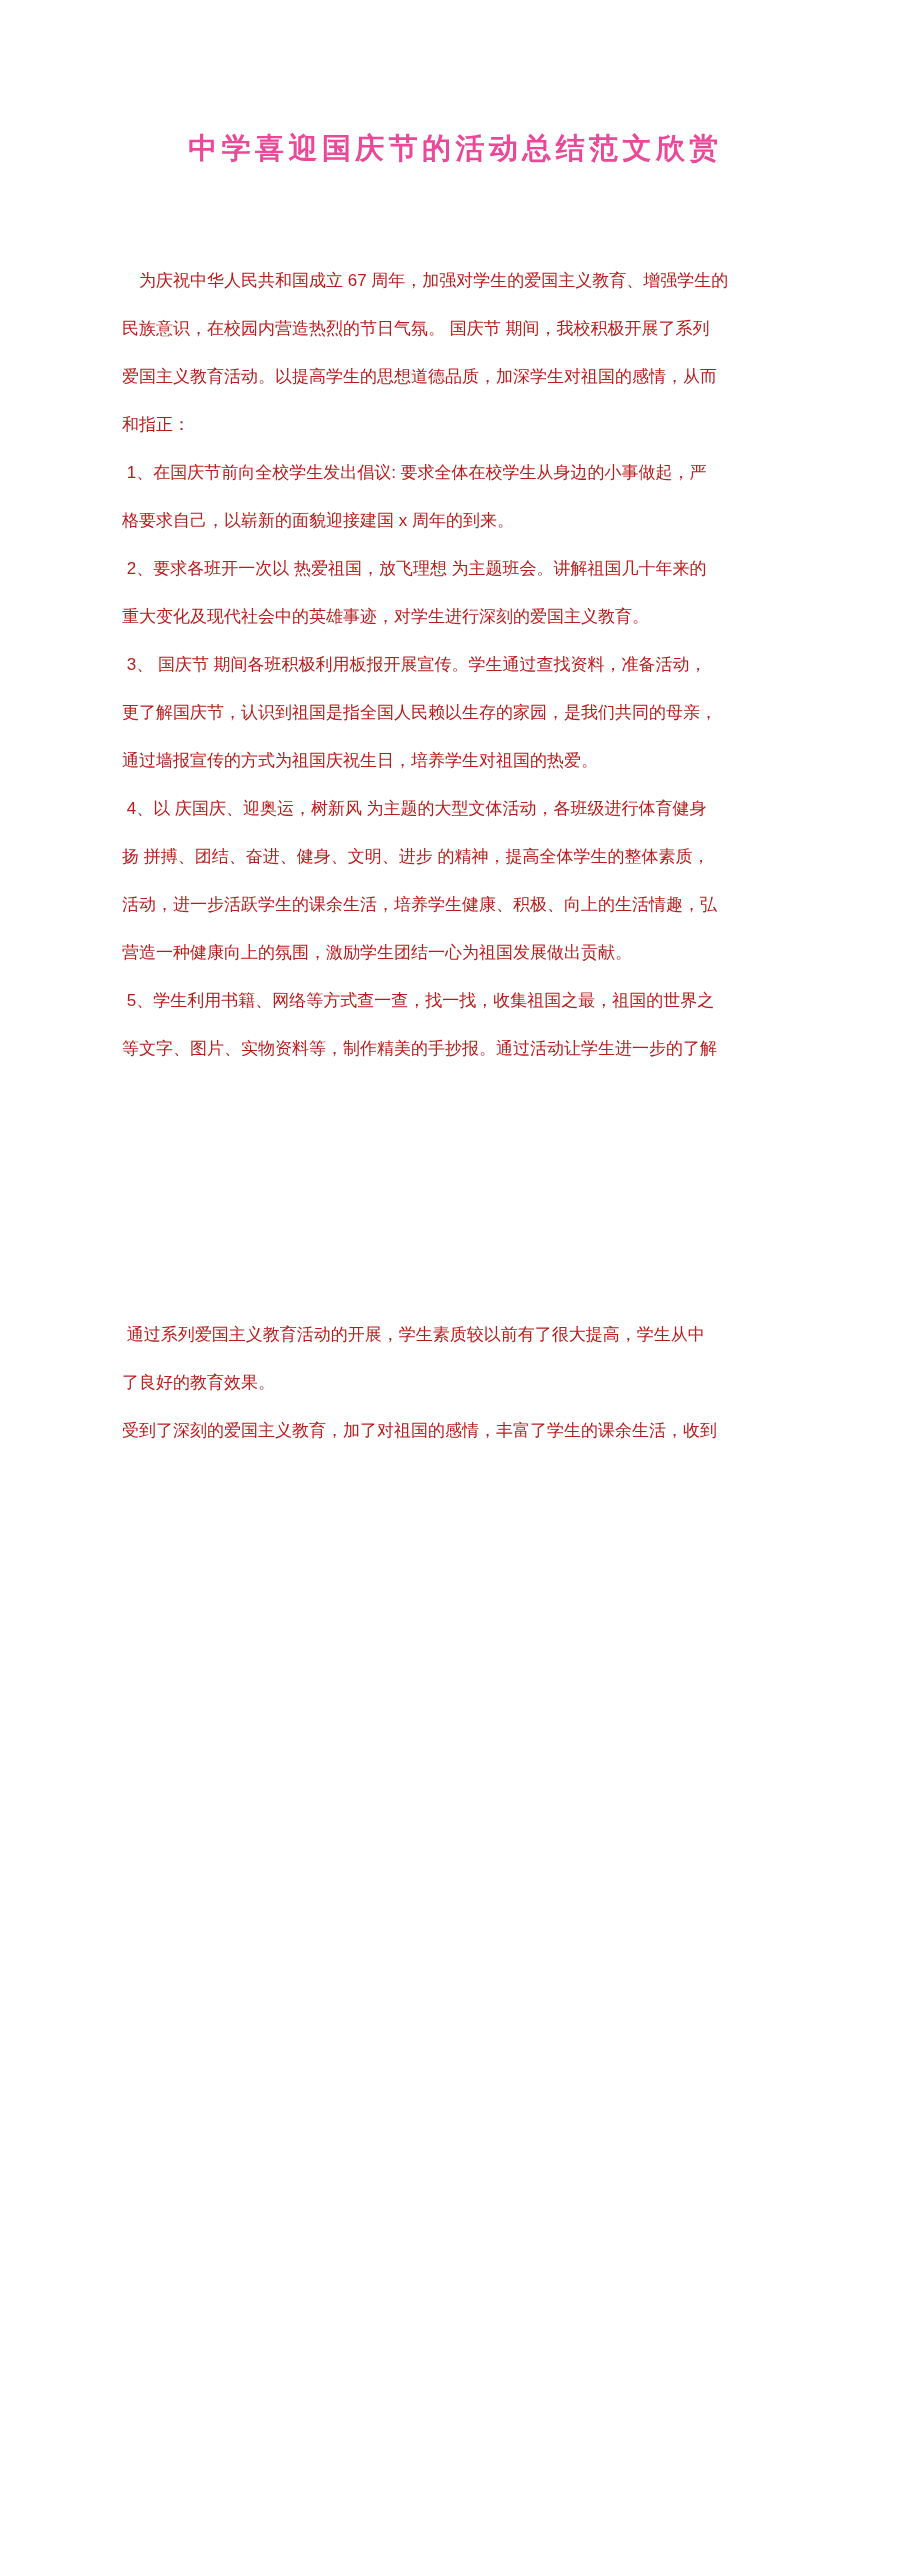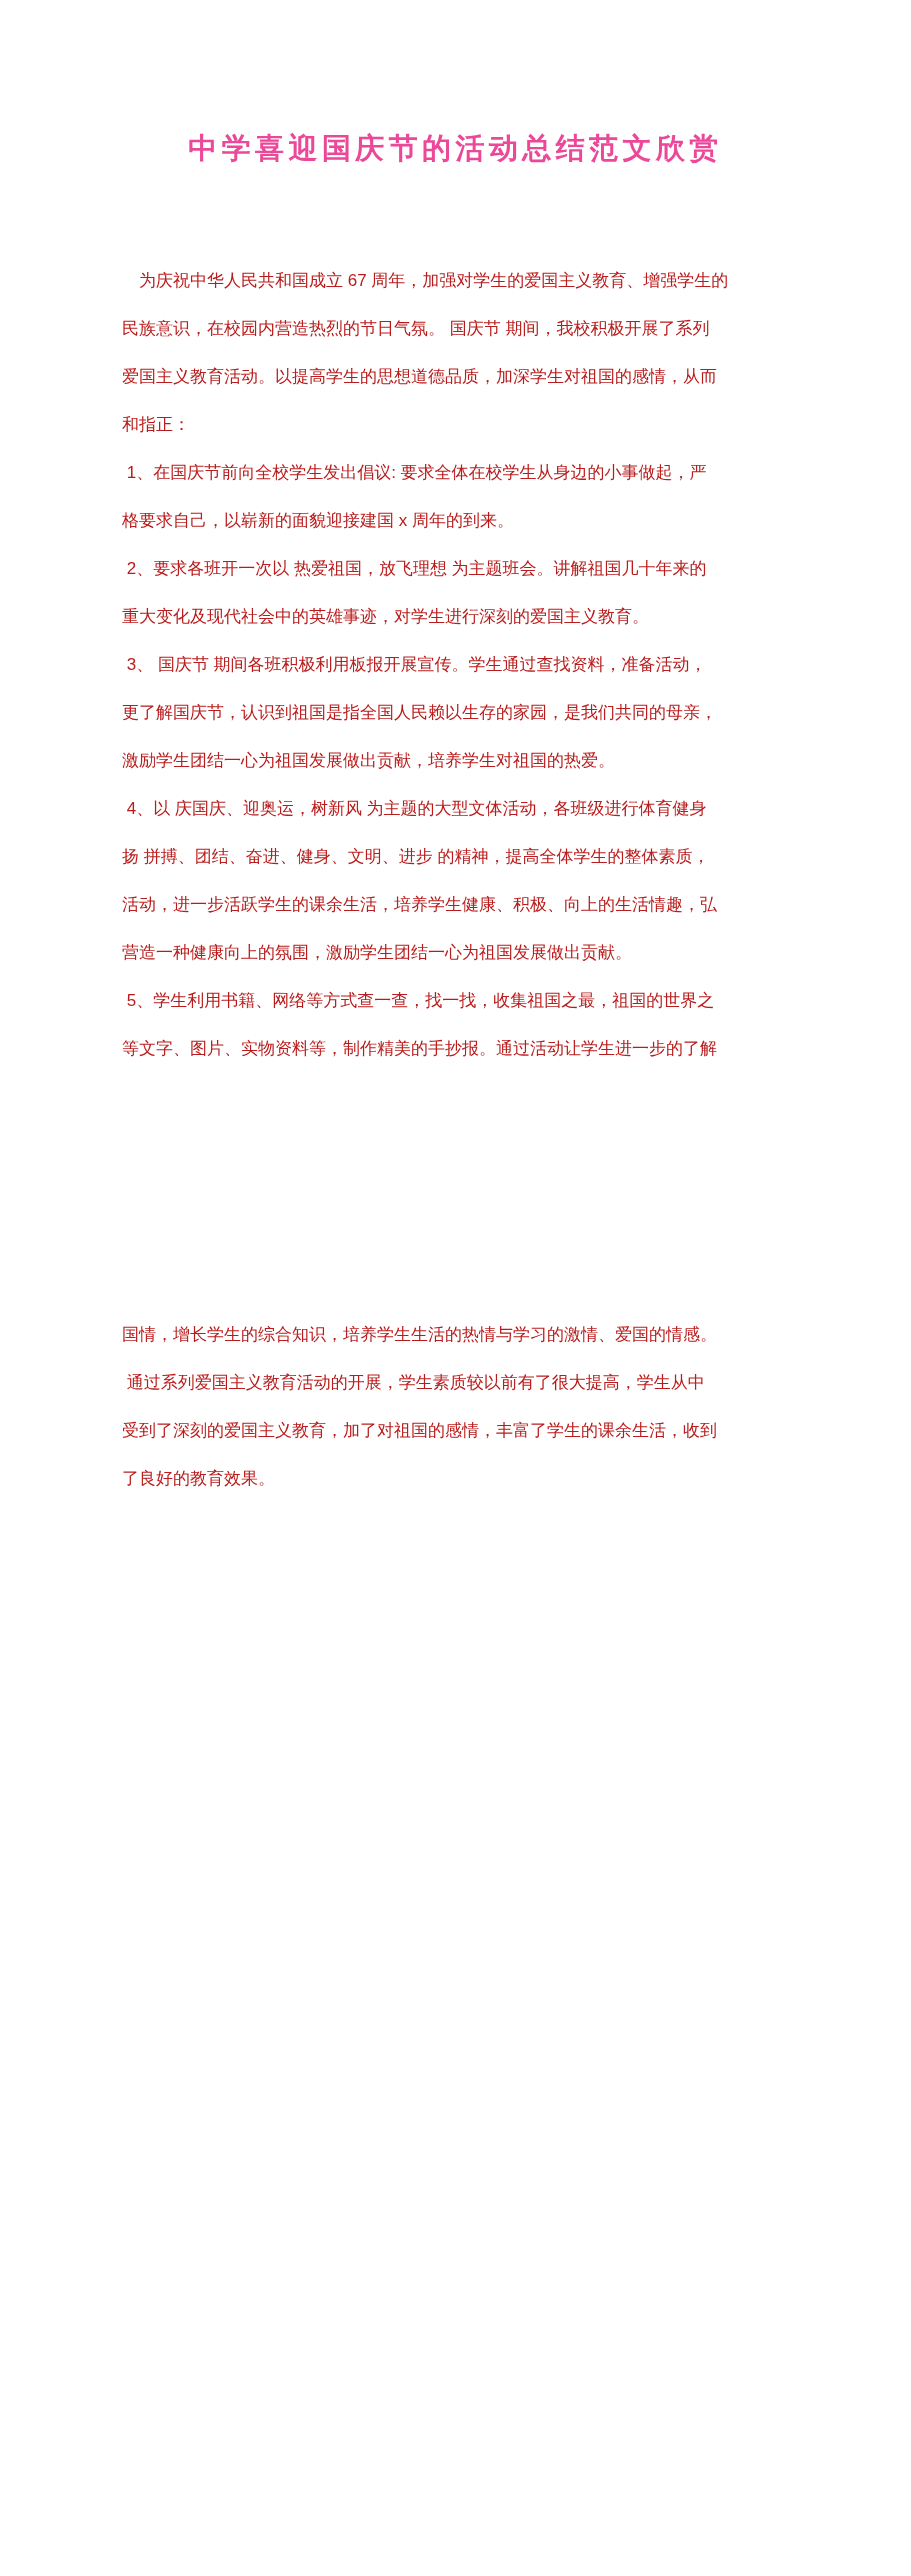--- a/index.html
+++ b/index.html
@@ -62,31 +62,30 @@
     <div class="line">　为庆祝中华人民共和国成立 67 周年，加强对学生的爱国主义教育、增强学生的</div>
     <div class="line">民族意识，在校园内营造热烈的节日气氛。 国庆节 期间，我校积极开展了系列</div>
     <div class="line">爱国主义教育活动。以提高学生的思想道德品质，加深学生对祖国的感情，从而</div>
     <div class="line">和指正：</div>
     <div class="line"> 1、在国庆节前向全校学生发出倡议: 要求全体在校学生从身边的小事做起，严</div>
     <div class="line">格要求自己，以崭新的面貌迎接建国 x 周年的到来。</div>
     <div class="line"> 2、要求各班开一次以 热爱祖国，放飞理想 为主题班会。讲解祖国几十年来的</div>
     <div class="line">重大变化及现代社会中的英雄事迹，对学生进行深刻的爱国主义教育。</div>
     <div class="line"> 3、 国庆节 期间各班积极利用板报开展宣传。学生通过查找资料，准备活动，</div>
     <div class="line">更了解国庆节，认识到祖国是指全国人民赖以生存的家园，是我们共同的母亲，</div>
-    <div class="line">激励学生团结一心为祖国发展做出贡献，培养学生对祖国的热爱。</div>
+    <div class="line">通过墙报宣传的方式为祖国庆祝生日，培养学生对祖国的热爱。</div>
     <div class="line"> 4、以 庆国庆、迎奥运，树新风 为主题的大型文体活动，各班级进行体育健身</div>
     <div class="line">扬 拼搏、团结、奋进、健身、文明、进步 的精神，提高全体学生的整体素质，</div>
     <div class="line">活动，进一步活跃学生的课余生活，培养学生健康、积极、向上的生活情趣，弘</div>
     <div class="line">营造一种健康向上的氛围，激励学生团结一心为祖国发展做出贡献。</div>
     <div class="line"> 5、学生利用书籍、网络等方式查一查，找一找，收集祖国之最，祖国的世界之</div>
     <div class="line">等文字、图片、实物资料等，制作精美的手抄报。通过活动让学生进一步的了解</div>
 
     <div class="page-gap"></div>
 
-    <div class="line">国情，增长学生的综合知识，培养学生生活的热情与学习的激情、爱国的情感。</div>
     <div class="line"> 通过系列爱国主义教育活动的开展，学生素质较以前有了很大提高，学生从中</div>
+    <div class="line">了良好的教育效果。</div>
     <div class="line">受到了深刻的爱国主义教育，加了对祖国的感情，丰富了学生的课余生活，收到</div>
-    <div class="line">了良好的教育效果。</div>
 
   </div>
 
 </div>
 
 
 </body></html>

